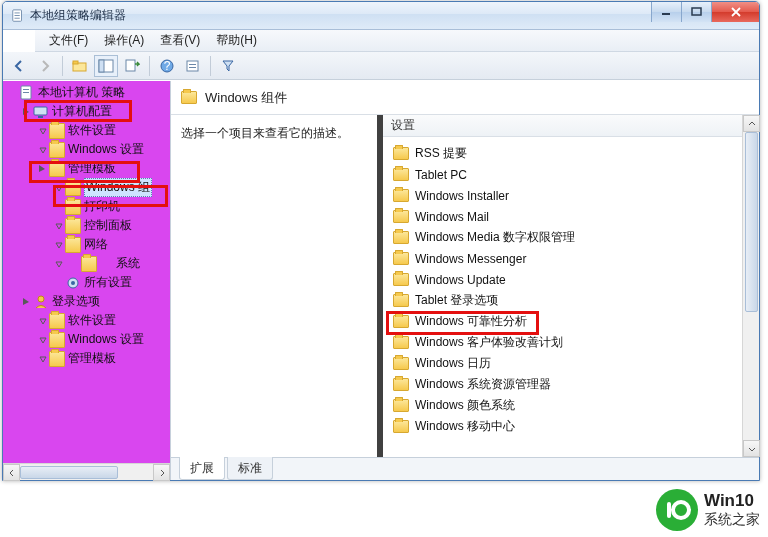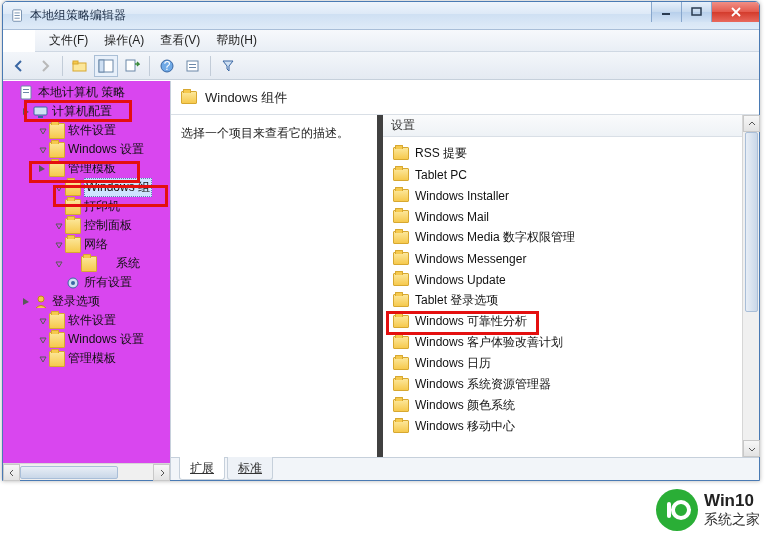--- a/index.html
+++ b/index.html
@@ -51,21 +51,21 @@
 .right-body { flex: 1; display: flex; position: relative; }
 .desc-col { width: 206px; padding: 10px 10px; color: #222; }
 .list-col { flex: 1; border-left: 6px solid #404040; display: flex; flex-direction: column; position: relative; }
 .list-header { height: 22px; border-bottom: 1px solid #d9dfe6; background: linear-gradient(to bottom,#fafbfc,#eef2f6); display: flex; align-items: center; padding-left: 8px; color: #333; }
 .list-body { flex: 1; overflow: hidden; padding: 6px 0 0 4px; position: relative; }
 .list-row { height: 21px; display: flex; align-items: center; padding-left: 6px; }
 .list-row .folder-ico { margin-right: 6px; }
 .list-row .rlbl { color: #111; }
 
 .bottom-tabs { height: 23px; border-top: 1px solid #c6d0db; background: #f2f5f9; display: flex; align-items: flex-end; padding-left: 8px; }
-.btab { padding: 3px 10px 2px; border: 1px solid #c6d0db; border-top: none; background: #fff; margin-right: 2px; font-size: 12px; color: #333; border-radius: 0 0 3px 3px; text-decoration: underline; }
+.btab { padding: 3px 10px 2px; border: 1px solid #c6d0db; border-top: none; background: #fff; margin-right: 2px; font-size: 12px; color: #333; border-radius: 0 0 3px 3px; }
 .btab.inactive { background: #eef2f7; }
 
 .right-v-sb { width: 17px; background: #efefef; border-left: 1px solid #d6d6d6; display:flex; flex-direction:column; }
 .sb-thumb-v { position:absolute; top:0; left:2px; width:13px; height:180px; background:linear-gradient(to right,#e8eef6,#c9d7e8); border:1px solid #a9bed8; border-radius:2px; }
 
 .watermark { position: absolute; right: 8px; bottom: 6px; display: flex; align-items: center; }
 .wm-logo { width: 42px; height: 42px; border-radius: 50%; background: #2aae36; display:flex; align-items:center; justify-content:center; margin-right:6px; }
 .wm-txt1 { font-size: 17px; font-weight: bold; color: #222; font-family: Arial, sans-serif; }
 .wm-txt2 { font-size: 14px; color: #333; font-family: "Microsoft YaHei", sans-serif; }
 </style>

